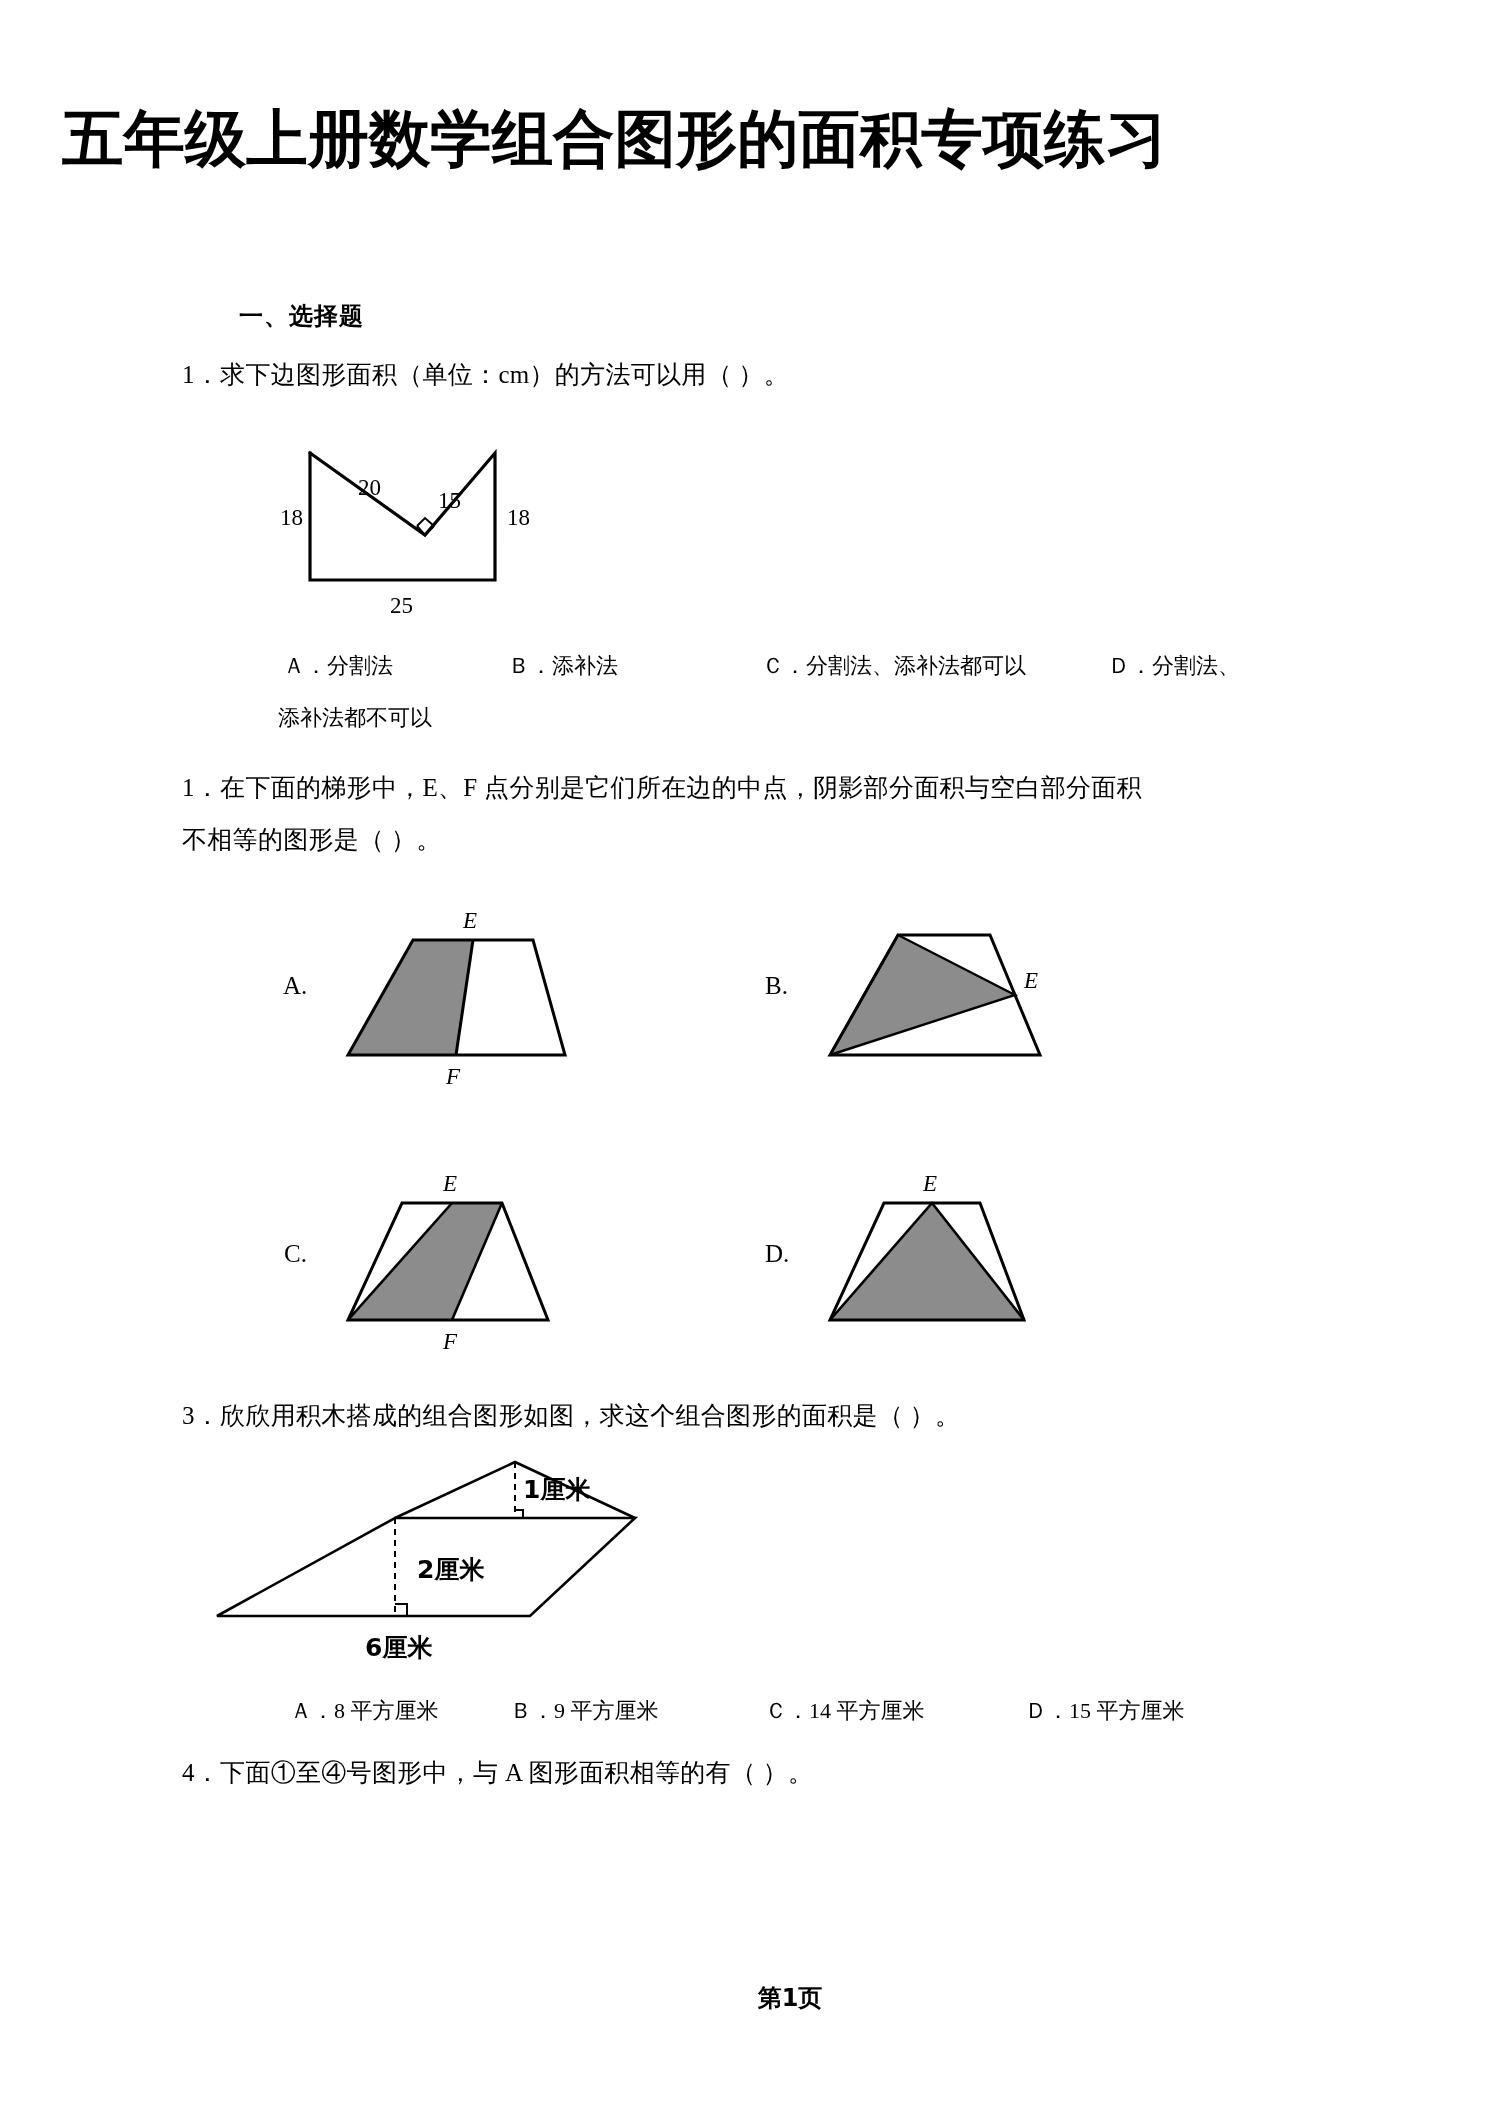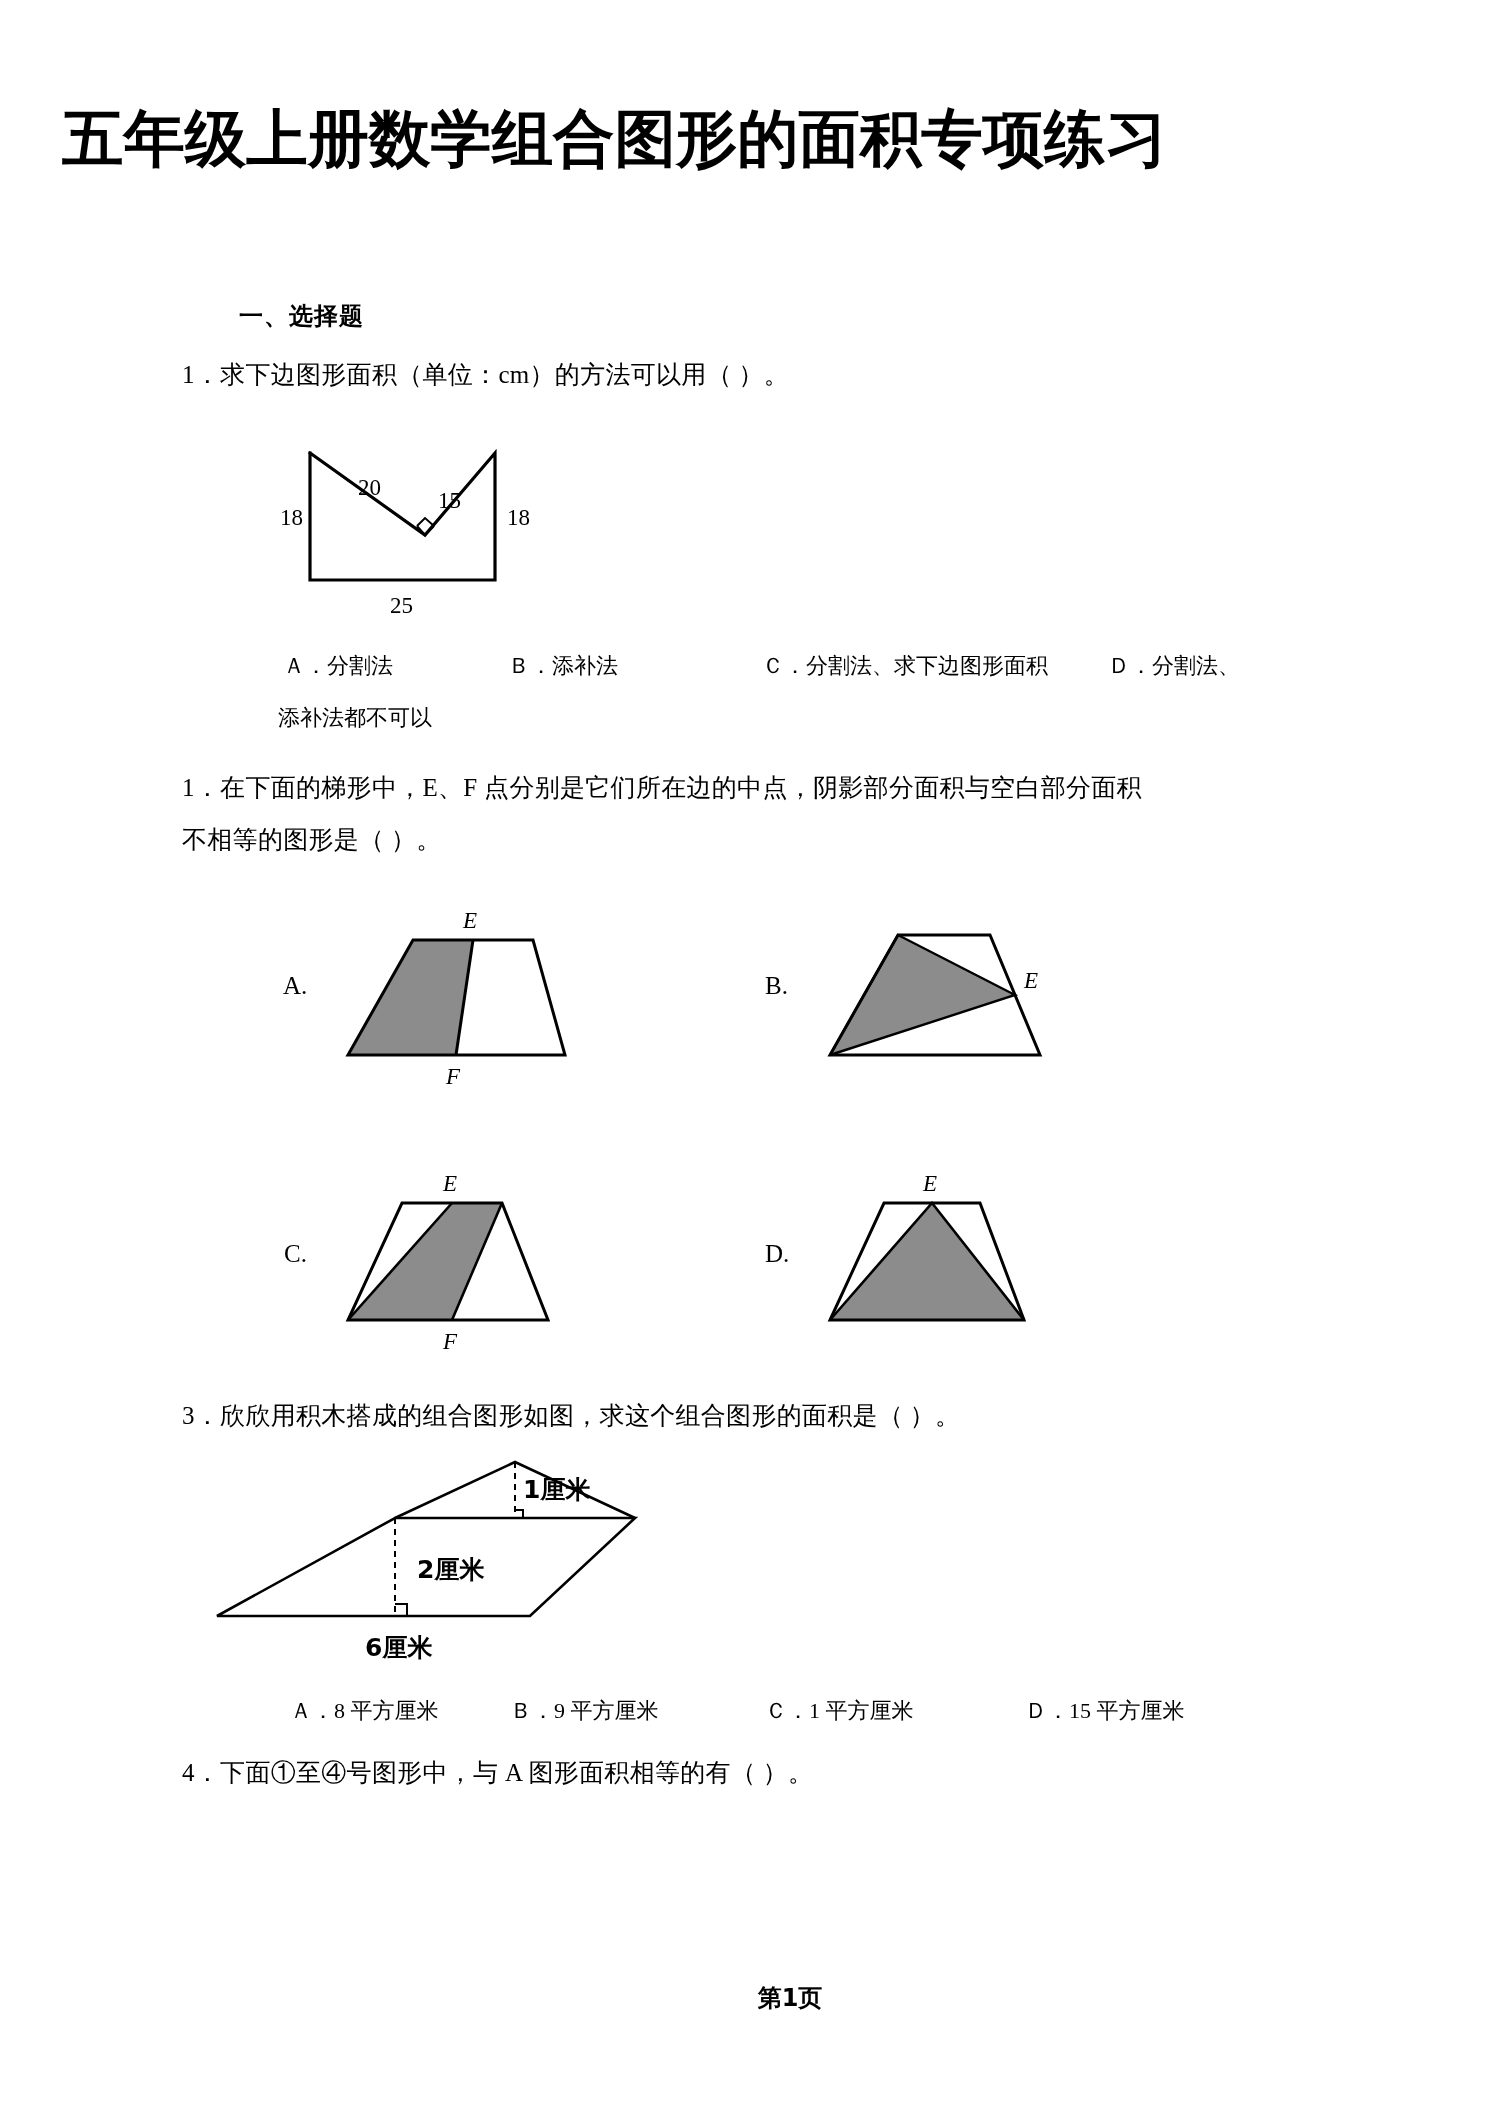--- a/index.html
+++ b/index.html
@@ -112,21 +112,21 @@
       <text x="55" y="100" font-family="Liberation Serif, serif" font-size="23" fill="#000">18</text>
       <text x="133" y="70" font-family="Liberation Serif, serif" font-size="23" fill="#000">20</text>
       <text x="213" y="83" font-family="Liberation Serif, serif" font-size="23" fill="#000">15</text>
       <text x="282" y="100" font-family="Liberation Serif, serif" font-size="23" fill="#000">18</text>
       <text x="165" y="188" font-family="Liberation Serif, serif" font-size="23" fill="#000">25</text>
     </svg>
   </div>
 
   <div class="opts" style="left:283px; top:648px;">Ａ．分割法</div>
   <div class="opts" style="left:508px; top:648px;">Ｂ．添补法</div>
-  <div class="opts" style="left:762px; top:648px;">Ｃ．分割法、求下边图形面积</div>
+  <div class="opts" style="left:762px; top:648px;">Ｃ．分割法、添补法都可以</div>
   <div class="opts" style="left:1108px; top:648px;">Ｄ．分割法、</div>
   <div class="opts" style="left:278px; top:700px;">添补法都不可以</div>
 
   <div class="qtext" style="left:182px; top:770px;">1．在下面的梯形中，E、F 点分别是它们所在边的中点，阴影部分面积与空白部分面积</div>
   <div class="qtext" style="left:182px; top:822px;">不相等的图形是（    ）。</div>
 
   <div class="choice-letter" style="left:283px; top:972px;">A.</div>
   <div class="fig" style="left:330px; top:900px; width:250px; height:215px;">
     <svg width="250" height="215" viewBox="0 0 250 215" xmlns="http://www.w3.org/2000/svg">
 
@@ -189,20 +189,20 @@
       <polyline points="190,156 202,156 202,168" fill="none" stroke="#000" stroke-width="2"></polyline>
 
       <text x="318" y="50" font-family="DejaVu Sans, Liberation Sans, sans-serif" font-size="25" fill="#000">1厘米</text>
       <text x="212" y="130" font-family="DejaVu Sans, Liberation Sans, sans-serif" font-size="25" fill="#000">2厘米</text>
       <text x="160" y="208" font-family="DejaVu Sans, Liberation Sans, sans-serif" font-size="25" fill="#000">6厘米</text>
     </svg>
   </div>
 
   <div class="opts" style="left:290px; top:1693px;">Ａ．8 平方厘米</div>
   <div class="opts" style="left:510px; top:1693px;">Ｂ．9 平方厘米</div>
-  <div class="opts" style="left:765px; top:1693px;">Ｃ．1 平方厘米</div>
+  <div class="opts" style="left:765px; top:1693px;">Ｃ．14 平方厘米</div>
   <div class="opts" style="left:1025px; top:1693px;">Ｄ．15 平方厘米</div>
 
   <div class="qtext" style="left:182px; top:1755px;">4．下面①至④号图形中，与 A 图形面积相等的有（    ）。</div>
 
   <div id="page-footer">第1页</div>
 
 </div>
 
 </body></html>

